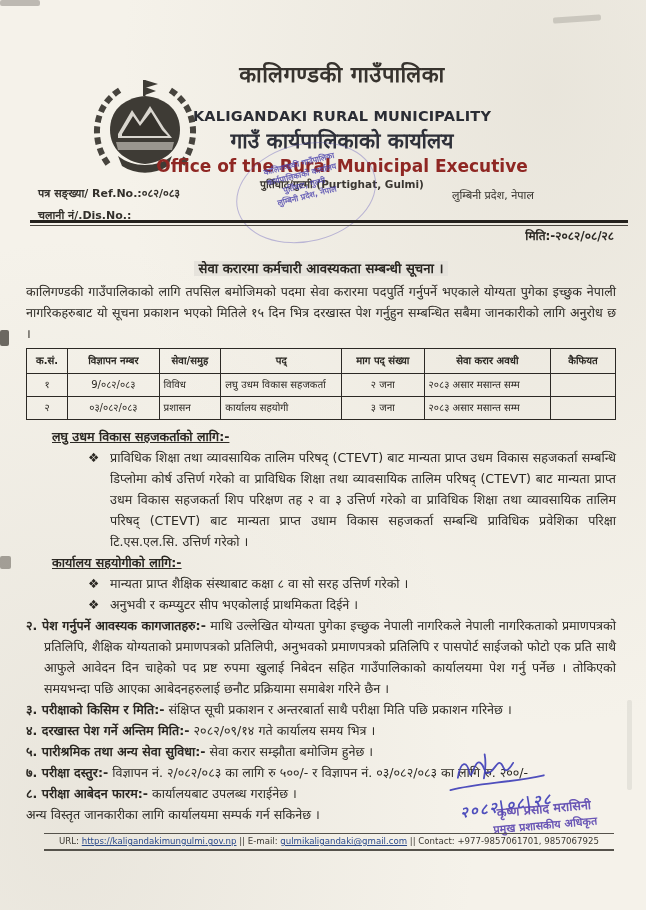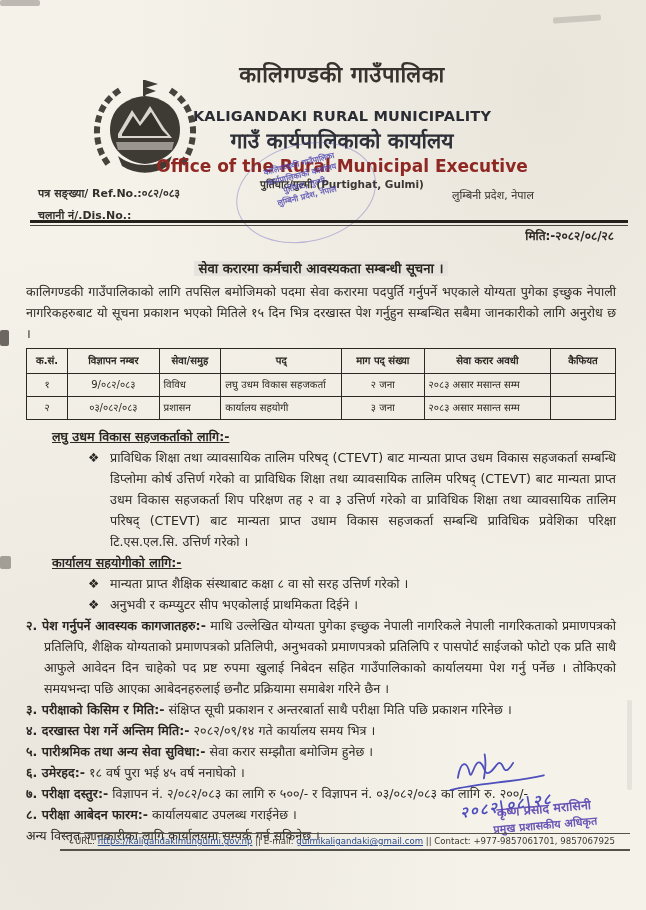--- a/index.html
+++ b/index.html
@@ -52,21 +52,21 @@
   
   .sig{position:absolute;left:440px;top:748px;width:180px;transform:rotate(-3deg);}
   .sig svg{display:block;}
   .sig-date{font-size:15px;color:#3d3db8;font-style:italic;letter-spacing:2px;transform:rotate(-6deg);
     margin:-6px 0 0 18px;font-weight:bold;opacity:.9;}
   .stamp-sign{position:absolute;left:452px;top:800px;width:185px;text-align:center;transform:rotate(-5deg);
     color:#5b46b0;opacity:.9;font-weight:bold;}
   .stamp-sign .l1{font-size:12.5px;}
   .stamp-sign .l2{font-size:11px;}
   
-  .foot{position:absolute;left:60px;top:833px;width:570px;}
+  .foot{position:absolute;left:44px;top:833px;width:570px;}
   .foot .ftop{border-top:1.2px solid #55524b;}
   .foot .ftext{text-align:center;font-size:8.6px;color:#3a3731;padding:2px 0 3px;}
   .foot .ftext .lnk{color:#2b4a8b;text-decoration:underline;}
   .foot .fbot{border-top:2px solid #55524b;}
 </style>
 </head>
 <body>
 
 <div class="page">
   <div class="art a1"></div>
@@ -200,24 +200,20 @@
         <div class="item">
           <b><span>४.</span> <span>दरखास्त पेश गर्ने अन्तिम मिति:-</span></b>
           <span> </span><span>२०८२/०९/१४ गते कार्यालय समय भित्र ।</span>
         </div>
 
         <div class="item">
           <b><span>५.</span> <span>पारीश्रमिक तथा अन्य सेवा सुविधा:-</span></b>
           <span> </span><span>सेवा करार सम्झौता बमोजिम हुनेछ ।</span>
         </div>
 
-        <div class="item">
-          <b><span>६.</span> <span>उमेरहद:-</span></b>
-          <span> </span><span>१८ वर्ष पुरा भई ४५ वर्ष ननाघेको ।</span>
-        </div>
 
         <div class="item">
           <b><span>७.</span> <span>परीक्षा दस्तुर:-</span></b>
           <span> </span><span>विज्ञापन नं. २/०८२/०८३ का लागि रु ५००/- र विज्ञापन नं. ०३/०८२/०८३ का लागि रु. २००/-</span>
         </div>
 
         <div class="item">
           <b><span>८.</span> <span>परीक्षा आबेदन फारम:-</span></b>
           <span> </span><span>कार्यालयबाट उपलब्ध गराईनेछ ।</span>
         </div>

